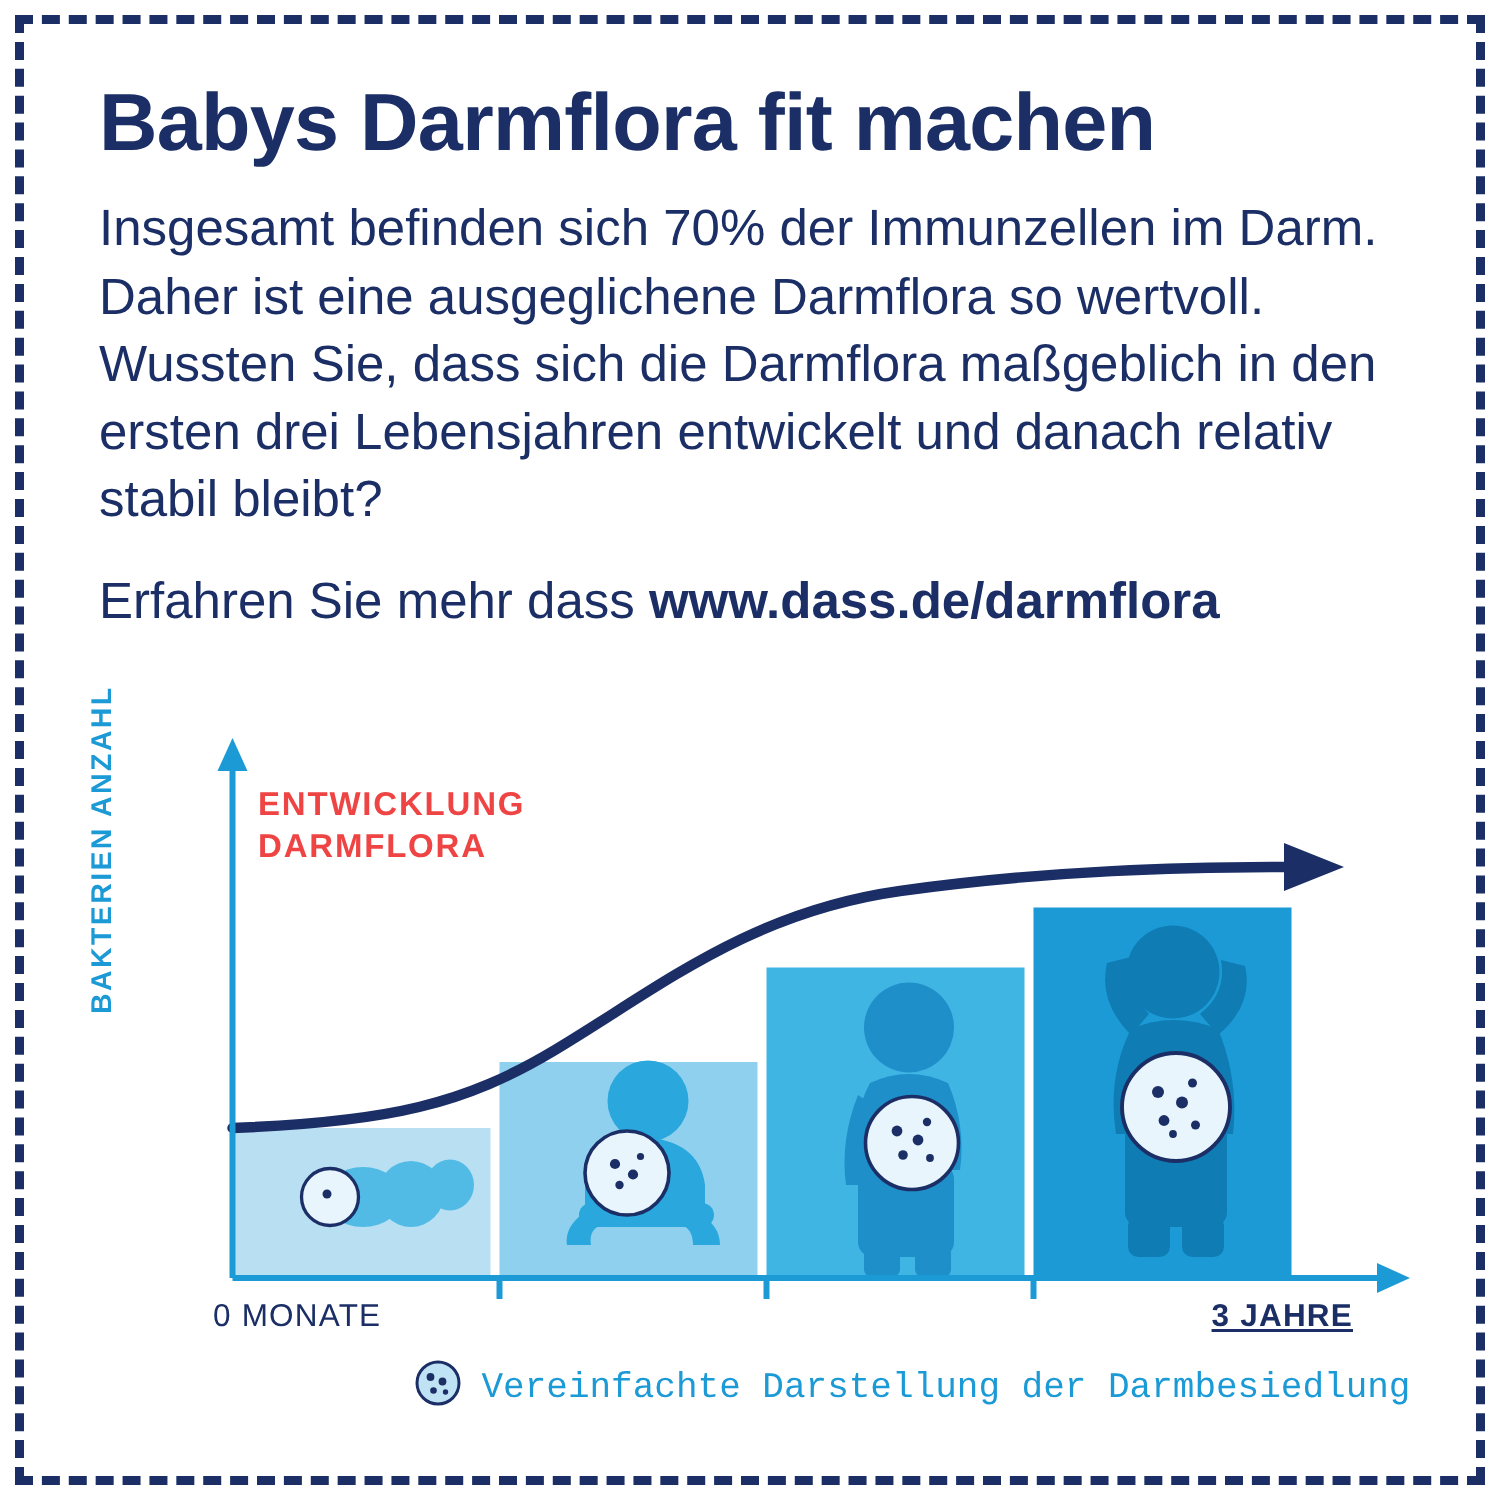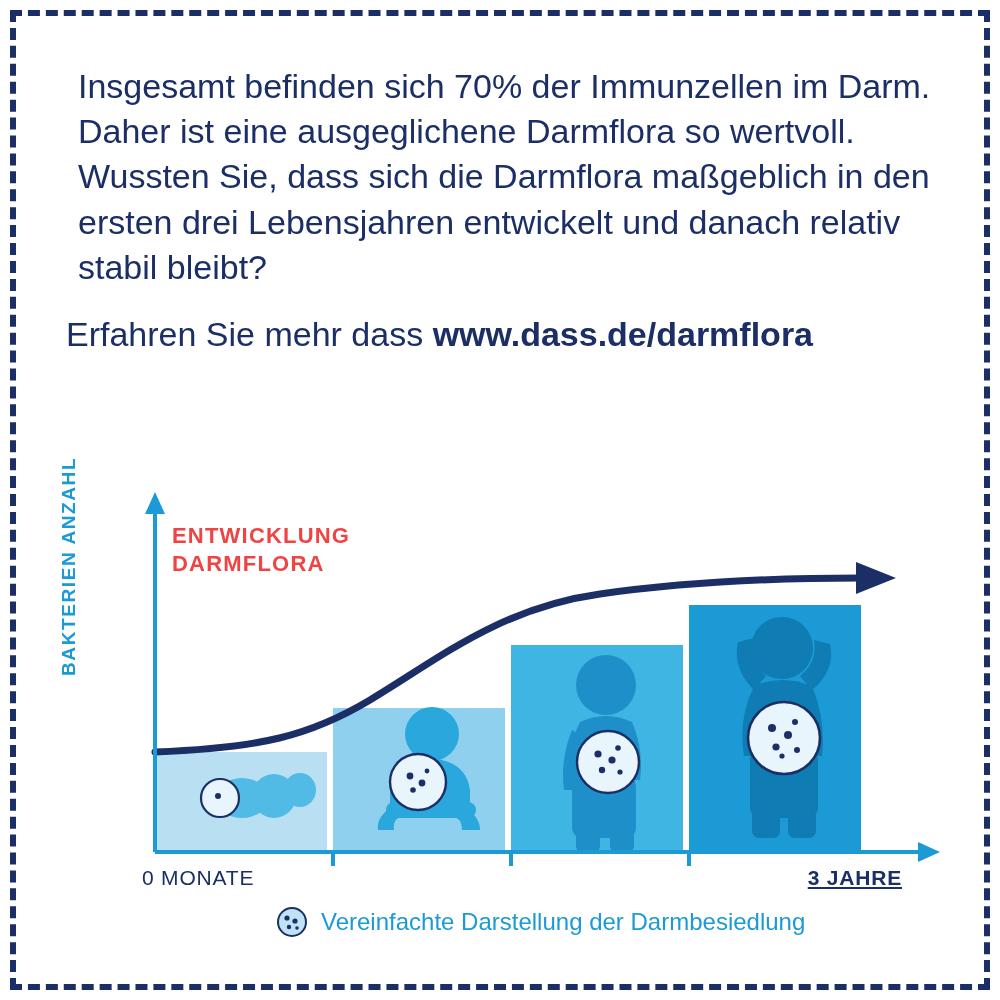--- a/index.html
+++ b/index.html
@@ -44,21 +44,21 @@
     font-weight: bold;
     letter-spacing: -0.5px;
     line-height: 1.12;
     margin: 0 0 18px 0;
     white-space: nowrap;
   }
   .paragraph {
     color: #1b2f66;
     font-size: 34px;
     line-height: 1.33;
-    margin: 12px;
+    margin: 0;
     max-width: 880px;
   }
   .cta {
     color: #1b2f66;
     font-size: 34px;
     line-height: 1.33;
     margin: 22px 0 0 0;
   }
   .cta b { font-weight: bold; }
 
@@ -105,37 +105,39 @@
     color: #1b2f66;
     font-size: 21px;
     font-weight: bold;
     letter-spacing: 0.8px;
     text-decoration: underline;
   }
   .legend {
     position: absolute;
     left: 215px; top: 415px;
     display: flex;
-    align-items: center;
+    align-items: flex-end;
     gap: 12px;
+    font-family: Liberation Mono, monospace;
   }
   .legend-text {
     color: #1b9ad6;
     font-size: 24px;
   }
 </style>
 </head>
 <body>
 
 <div id="page">
 
   <div class="frame"></div>
   <div class="frame-inner"></div>
 
   <div class="content">
+    <h1 class="headline">Babys Darmflora fit machen</h1>
     <p class="paragraph">Insgesamt befinden sich 70% der Immunzellen im Darm. Daher ist eine ausgeglichene Darmflora so wertvoll. Wussten Sie, dass sich die Darmflora maßgeblich in den ersten drei Lebensjahren entwickelt und danach relativ stabil bleibt?</p>
     <p class="cta"><span>Erfahren Sie mehr dass </span><b>www.dass.de/darmflora</b></p>
   </div>
 
   <div class="chart-wrap">
 
     <div class="axis-label-vert">BAKTERIEN ANZAHL</div>
 
     <div class="chart-title">
       <div>ENTWICKLUNG</div>

